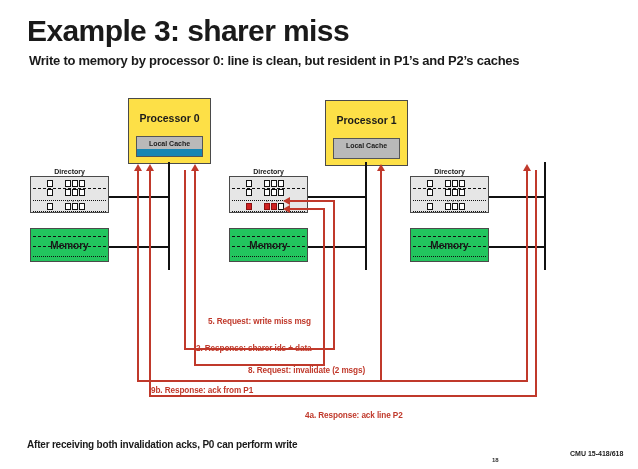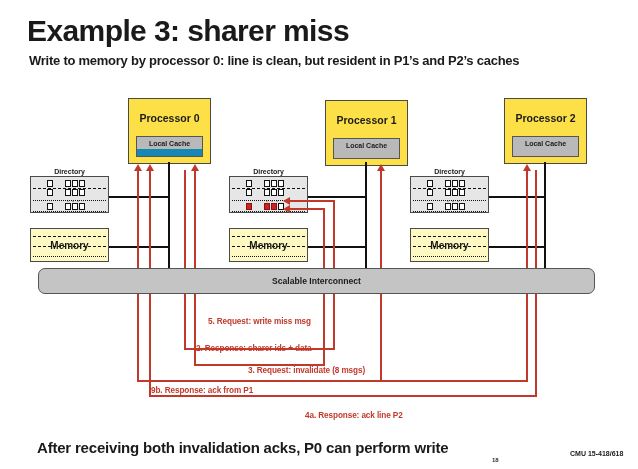--- a/index.html
+++ b/index.html
@@ -6,22 +6,22 @@
   body{width:638px;height:469px;position:relative;overflow:hidden;
        font-family:"Liberation Sans",sans-serif;color:#000;}
 
   .slide{position:absolute;left:0;top:0;width:638px;height:469px;}
 
   
   .title{position:absolute;left:27px;top:14px;font-size:30px;font-weight:bold;
          letter-spacing:-0.6px;color:#1a1a1a;white-space:nowrap;}
   .subtitle{position:absolute;left:29px;top:53px;font-size:13px;font-weight:bold;
             color:#1a1a1a;white-space:nowrap;letter-spacing:-0.25px;}
-  .footnote{position:absolute;left:27px;top:439px;font-size:15px;font-weight:bold;
-            color:#1a1a1a;white-space:nowrap;letter-spacing:-0.2px;margin-left:10px;}
+  .footnote{position:absolute;left:27px;top:439px;font-size:10px;font-weight:bold;
+            color:#1a1a1a;white-space:nowrap;letter-spacing:-0.2px;}
   .pagenum{position:absolute;left:492px;top:457px;font-size:6px;font-weight:bold;color:#333;}
   .brand{position:absolute;left:570px;top:450px;font-size:7px;font-weight:bold;color:#222;
          white-space:nowrap;}
 
   
   .proc{position:absolute;background:#fde047;border:1.4px solid #4a4a4a;}
   .proc .plabel{position:absolute;left:0;right:0;top:13px;text-align:center;
                 font-size:10.5px;font-weight:bold;color:#1a1a1a;}
   .cache{position:absolute;left:7px;right:7px;bottom:6px;height:21px;
          background:#b9b9b9;border:1px solid #555;box-sizing:border-box;}
@@ -37,21 +37,21 @@
   .dir .dline{position:absolute;left:2px;right:2px;height:0;}
   .dl1{top:11px;border-top:1.2px dashed #111;}
   .dl2{top:23px;border-top:1.2px dotted #111;}
   .dl3{top:34px;border-top:1.2px dotted #111;}
   .cell{position:absolute;width:6px;height:7px;border:1px solid #111;
         background:#fdfdfd;box-sizing:border-box;}
   .cell.red{background:#cf2222;border-color:#8c1111;}
   .dots{position:absolute;font-size:5px;line-height:4px;color:#111;font-weight:bold;
         letter-spacing:1px;}
 
-  .mem{position:absolute;width:79px;height:34px;background:#fef9c3;
+  .mem{position:absolute;width:79px;height:34px;background:#22c55e;
        border:1.2px solid #4a4a4a;box-sizing:border-box;}
   .mem .mline{position:absolute;left:2px;right:2px;height:0;}
   .ml1{top:7px;border-top:1.2px dashed #111;}
   .ml2{top:17px;border-top:1.2px dashed #111;}
   .ml3{top:27px;border-top:1.2px dotted #111;}
   .mem .mlabel{position:absolute;left:0;right:0;top:11px;text-align:center;
                font-size:10px;font-weight:bold;color:#1a1a1a;}
 
   
   .icon-bar{position:absolute;left:38px;top:268px;width:557px;height:26px;
@@ -147,26 +147,20 @@
     <div class="cell" style="left:48px;top:26px;"></div>
   </div>
 
   <div class="mem" style="left:229px;top:228px;">
     <div class="mline ml1"></div>
     <div class="mline ml2"></div>
     <div class="mline ml3"></div>
     <div class="mlabel">Memory</div>
   </div>
 
-  <div class="proc" style="left:504px;top:98px;width:81px;height:64px;">
-    <div class="plabel">Processor 2</div>
-    <div class="cache">
-      <div class="clabel">Local Cache</div>
-    </div>
-  </div>
 
   <div class="dirlabel" style="left:410px;top:168px;width:79px;">Directory</div>
   <div class="dir" style="left:410px;top:176px;">
     <div class="dline dl1"></div>
     <div class="dline dl2"></div>
     <div class="dline dl3"></div>
     <div class="cell" style="left:16px;top:3px;"></div>
     <div class="cell" style="left:16px;top:12px;"></div>
     <div class="cell" style="left:34px;top:3px;"></div>
     <div class="cell" style="left:41px;top:3px;"></div>
@@ -221,27 +215,24 @@
   <div class="rh" style="left:380px;top:380px;width:148px;"></div>
 
   <div class="rv" style="left:137px;top:170px;height:212px;"></div>
   <div class="arrow-up" style="left:134px;top:164px;"></div>
 
   <div class="rv" style="left:149px;top:170px;height:227px;"></div>
   <div class="arrow-up" style="left:146px;top:164px;"></div>
   <div class="rh" style="left:149px;top:395px;width:388px;"></div>
   <div class="rv" style="left:535px;top:170px;height:227px;"></div>
 
-  <div class="icon-bar">
-    <div class="ilabel">Scalable Interconnect</div>
-  </div>
 
   <div class="rlabel" style="left:208px;top:317px;">5. Request: write miss msg</div>
   <div class="rlabel" style="left:196px;top:344px;">2. Response: sharer ids + data</div>
-  <div class="rlabel" style="left:248px;top:366px;">3. Request: invalidate (8 msgs)</div>
+  <div class="rlabel" style="left:248px;top:366px;">8. Request: invalidate (2 msgs)</div>
   <div class="rlabel" style="left:151px;top:386px;">9b. Response: ack from P1</div>
   <div class="rlabel" style="left:305px;top:411px;">4a. Response: ack line P2</div>
 
   <div class="footnote">After receiving both invalidation acks, P0 can perform write</div>
   <div class="pagenum">18</div>
   <div class="brand">CMU 15-418/618</div>
 
 </div>
 
 </body></html>

